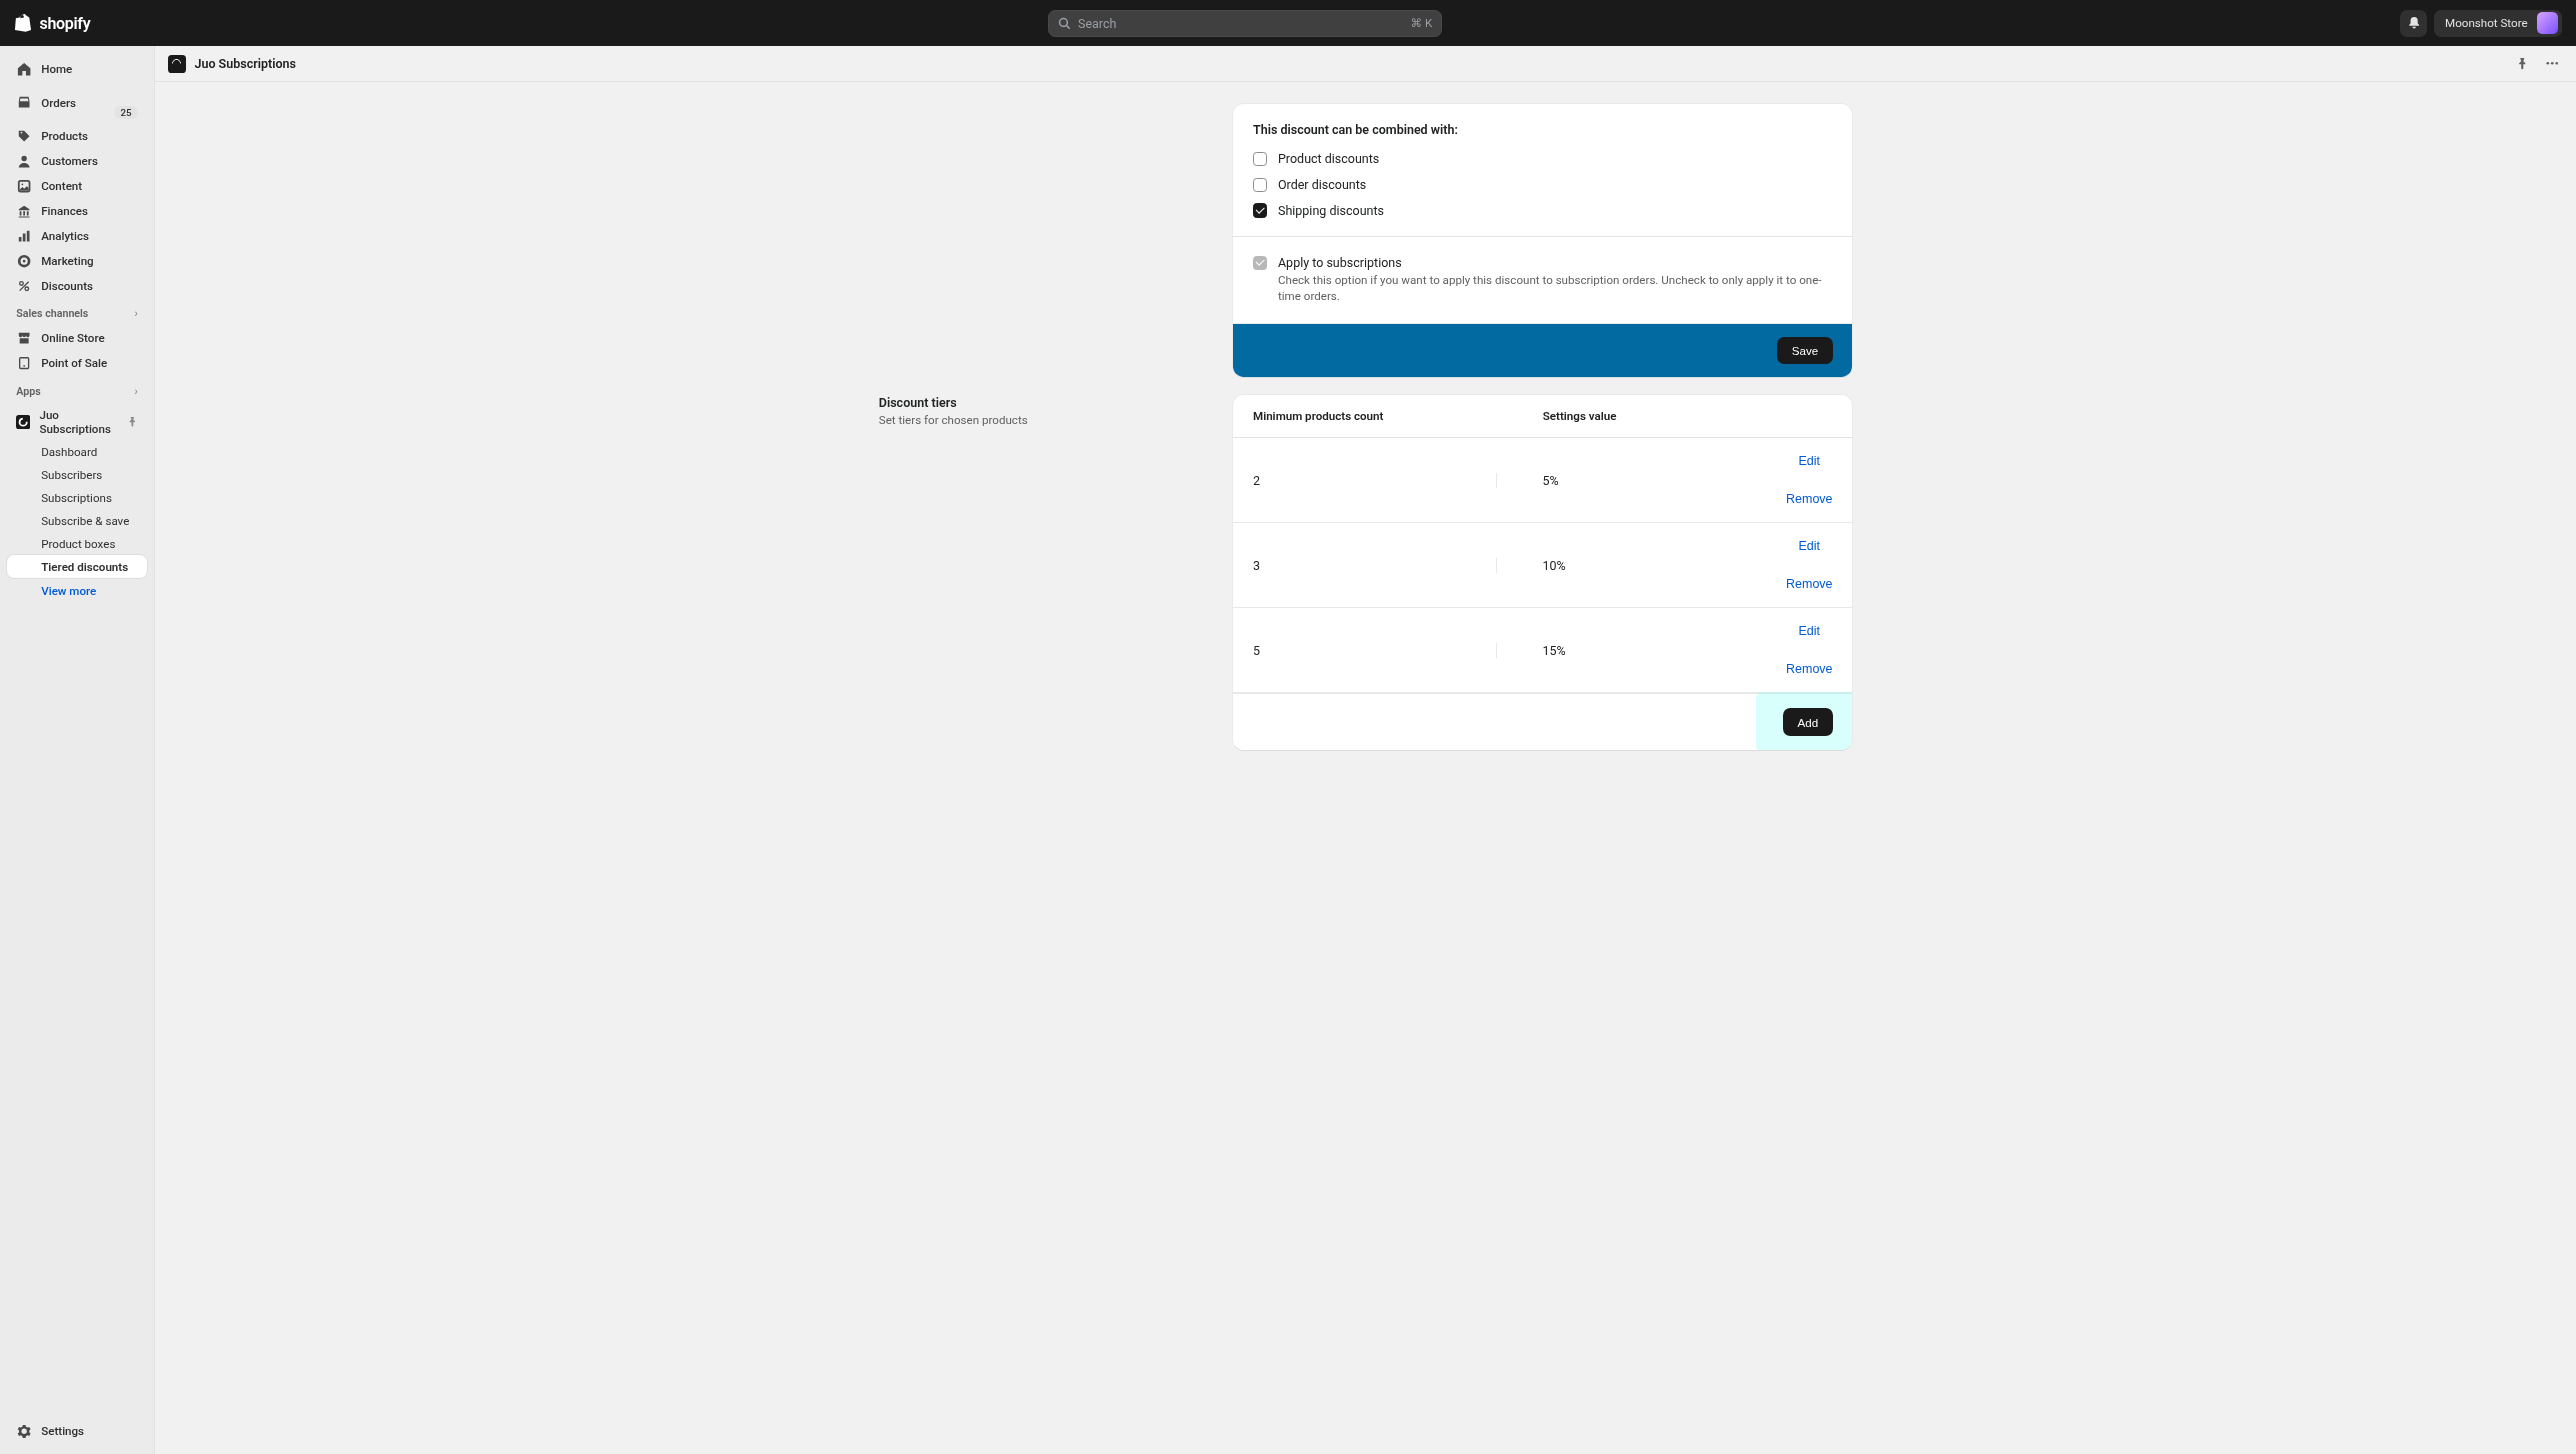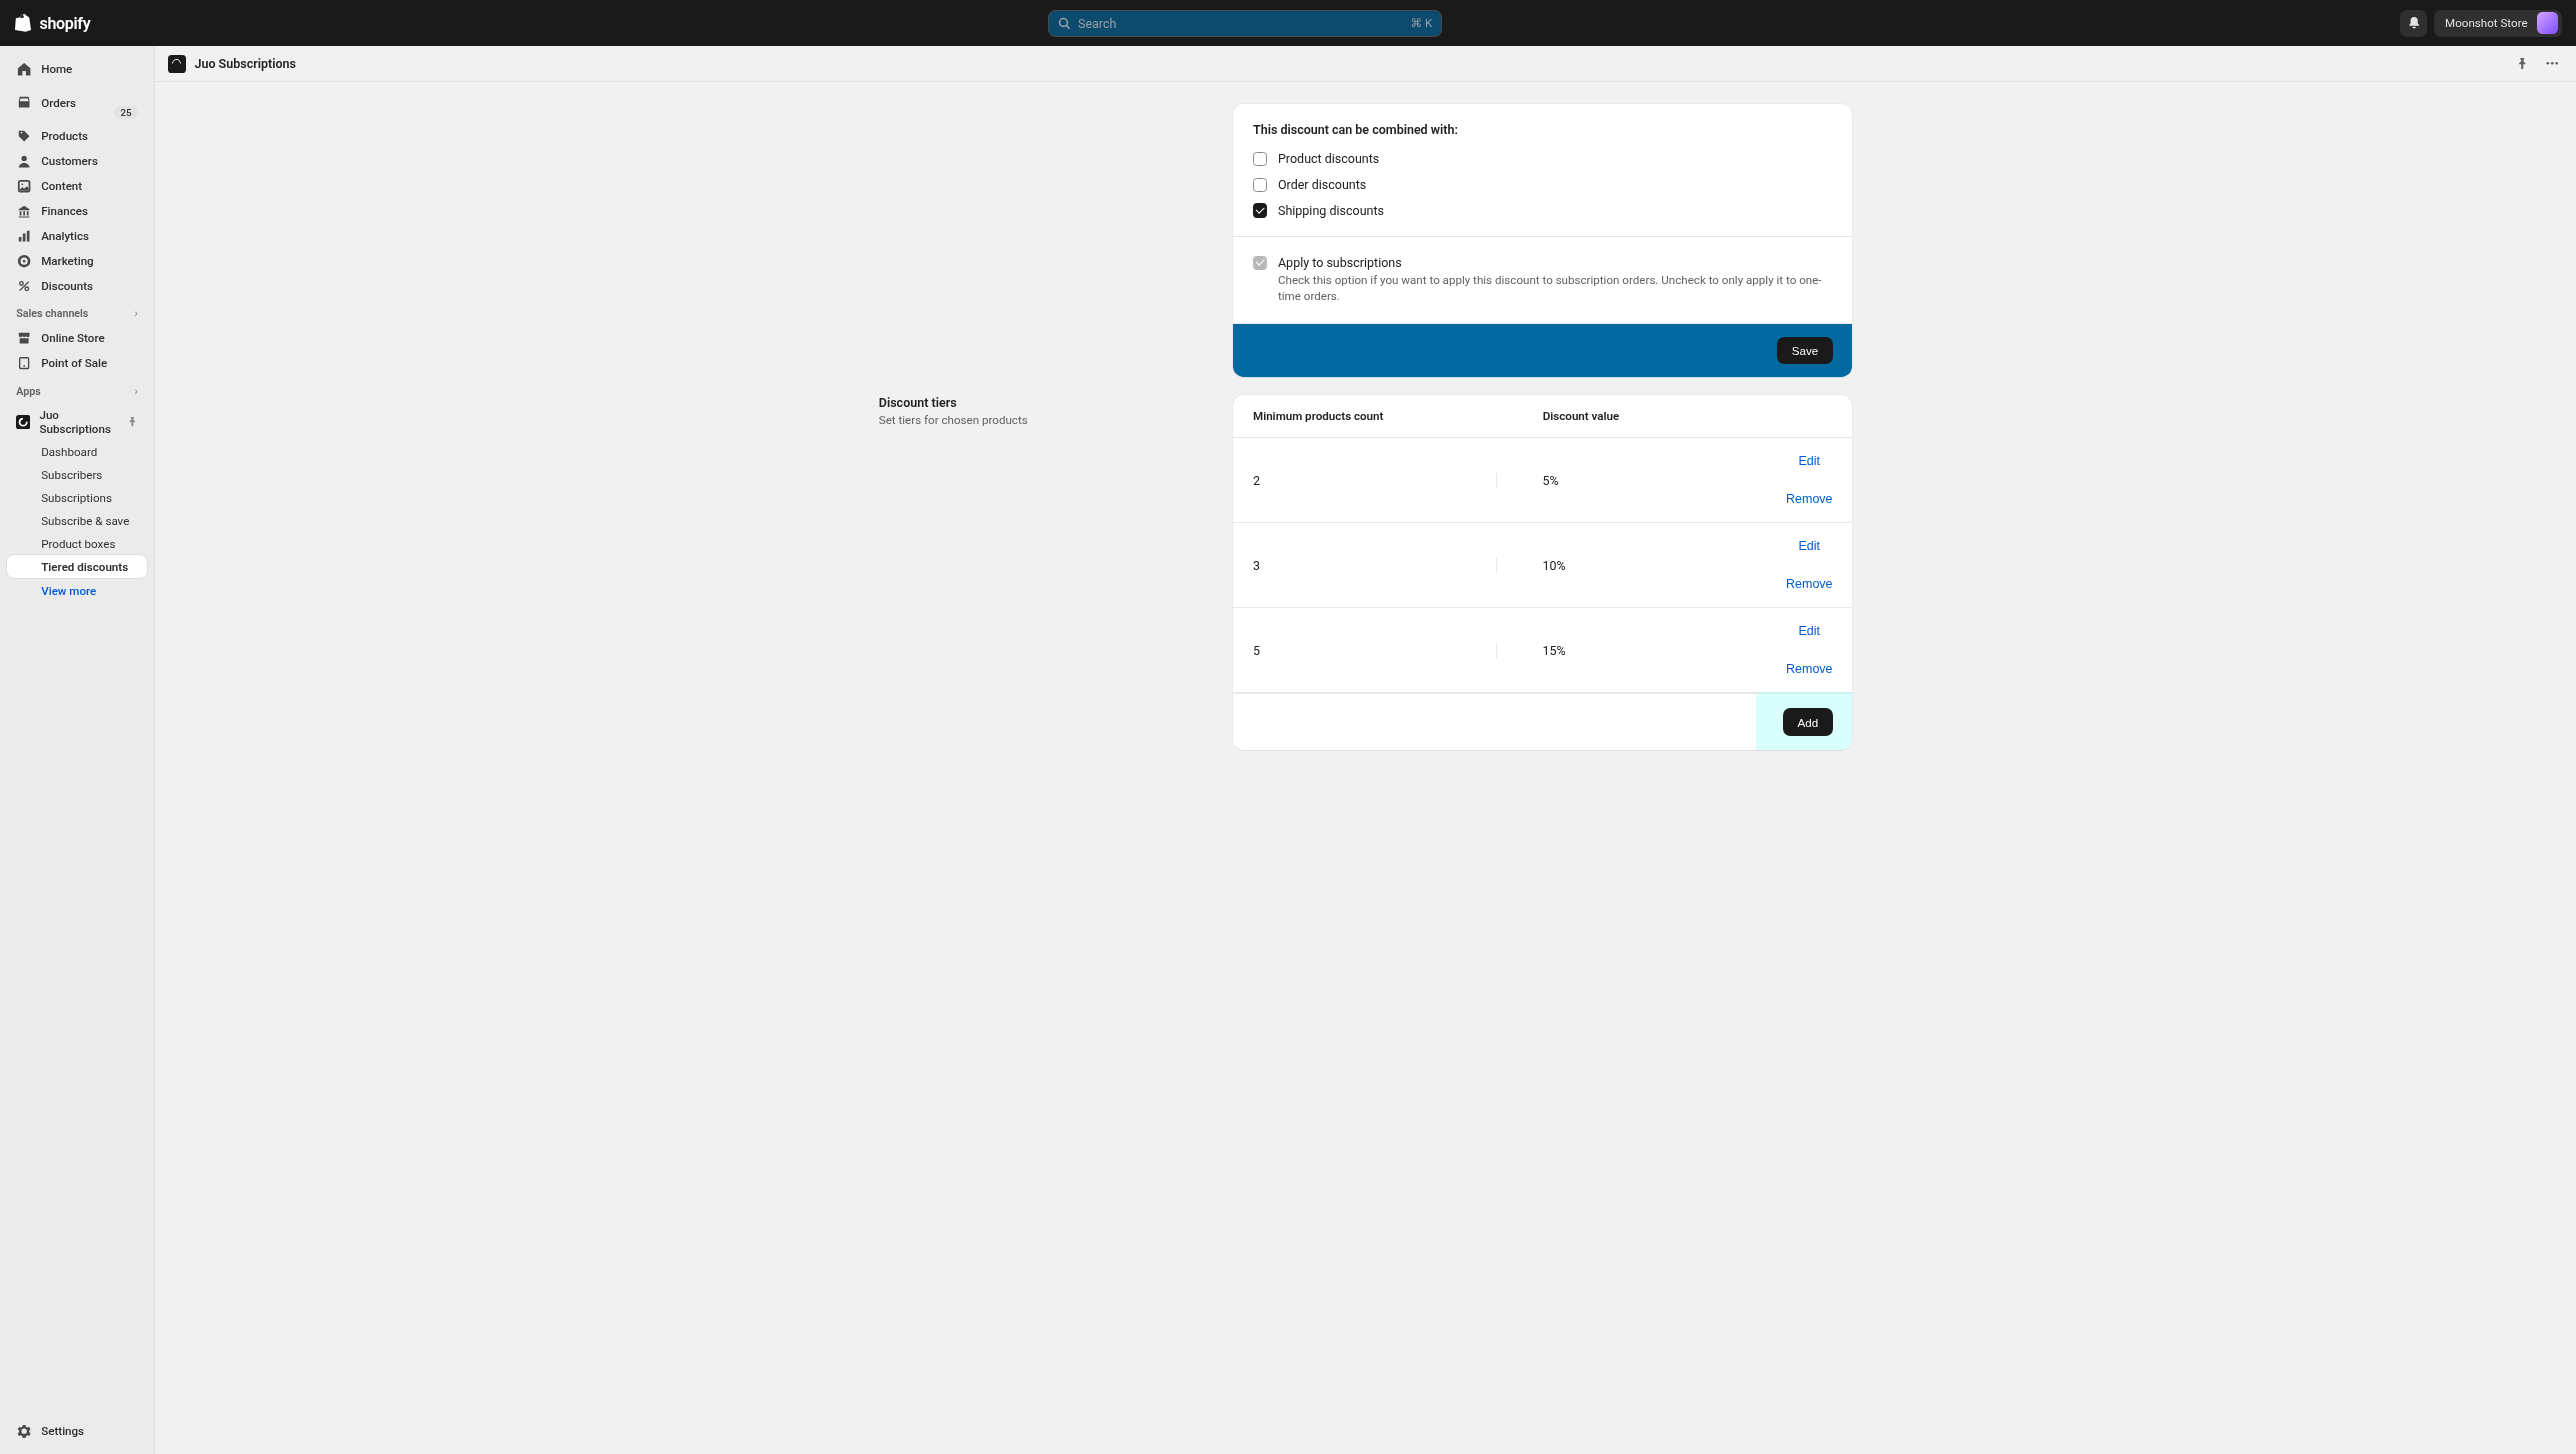--- a/index.html
+++ b/index.html
@@ -3,21 +3,21 @@
   <meta charset="utf-8">
   <style>
     * { margin: 0; padding: 0; box-sizing: border-box; }
     body { font-family: -apple-system, BlinkMacSystemFont, "Segoe UI", Roboto, Helvetica, Arial, sans-serif; background: #f1f1f1; color: #202223; font-size: 12.5px; }
     
     
     .topbar { background: #1a1a1a; height: 46px; display: flex; align-items: center; justify-content: space-between; padding: 0 14.3px; }
     .topbar-left { display: flex; align-items: center; gap: 7.2px; }
     .logo-text { color: #fff; font-weight: 600; font-size: 16px; letter-spacing: -0.3px; }
     .topbar-center { flex: 1; display: flex; justify-content: center; }
-    .search-box { background: #0c4a6e; border: 0.9px solid #4a4a4a; border-radius: 7.2px; height: 27px; width: 394px; display: flex; align-items: center; padding: 1px 9px; color: #8c9196; gap: 7.2px; }
+    .search-box { background: #404040; border: 0.9px solid #4a4a4a; border-radius: 7.2px; height: 27px; width: 394px; display: flex; align-items: center; padding: 1px 9px; color: #8c9196; gap: 7.2px; }
     .search-box .placeholder { flex: 1; color: #9a9fa5; }
     .search-box .shortcut { color: #9a9fa5; font-size: 11.6px; }
     .topbar-right { display: flex; align-items: center; gap: 7.2px; }
     .notify-btn { width: 27px; height: 27px; background: #303030; border-radius: 7.2px; display: flex; align-items: center; justify-content: center; color: #e3e3e3; }
     .store-chip { background: #303030; border-radius: 7.2px; height: 27px; display: flex; align-items: center; padding: 0 3.6px 0 10.7px; color: #e3e3e3; gap: 9px; font-size: 11.6px; }
     .avatar { width: 21.5px; height: 21.5px; border-radius: 5.4px; background: linear-gradient(135deg, #d8a5ff, #7b4fff); }
     
     
     .shell { display: flex; height: calc(100vh - 46px); }
     .sidebar { width: 155px; background: #ebebeb; border-right: 0.9px solid #e1e1e1; display: flex; flex-direction: column; padding: 10.7px 7.2px; }
@@ -332,21 +332,21 @@
       </div>
 
       <div class="panel-row">
         <div class="panel-side">
           <h2>Discount tiers</h2>
           <p>Set tiers for chosen products</p>
         </div>
         <div class="card">
           <div class="tiers-header">
             <div class="col1">Minimum products count</div>
-            <div class="col2">Discount value</div>
+            <div class="col2">Settings value</div>
           </div>
           <div class="tier-row">
             <div class="cell1">2</div>
             <div class="cell2">5%</div>
             <div class="actions">
               <button class="link-btn">Edit</button>
               <button class="link-btn">Remove</button>
             </div>
           </div>
           <div class="tier-row">

